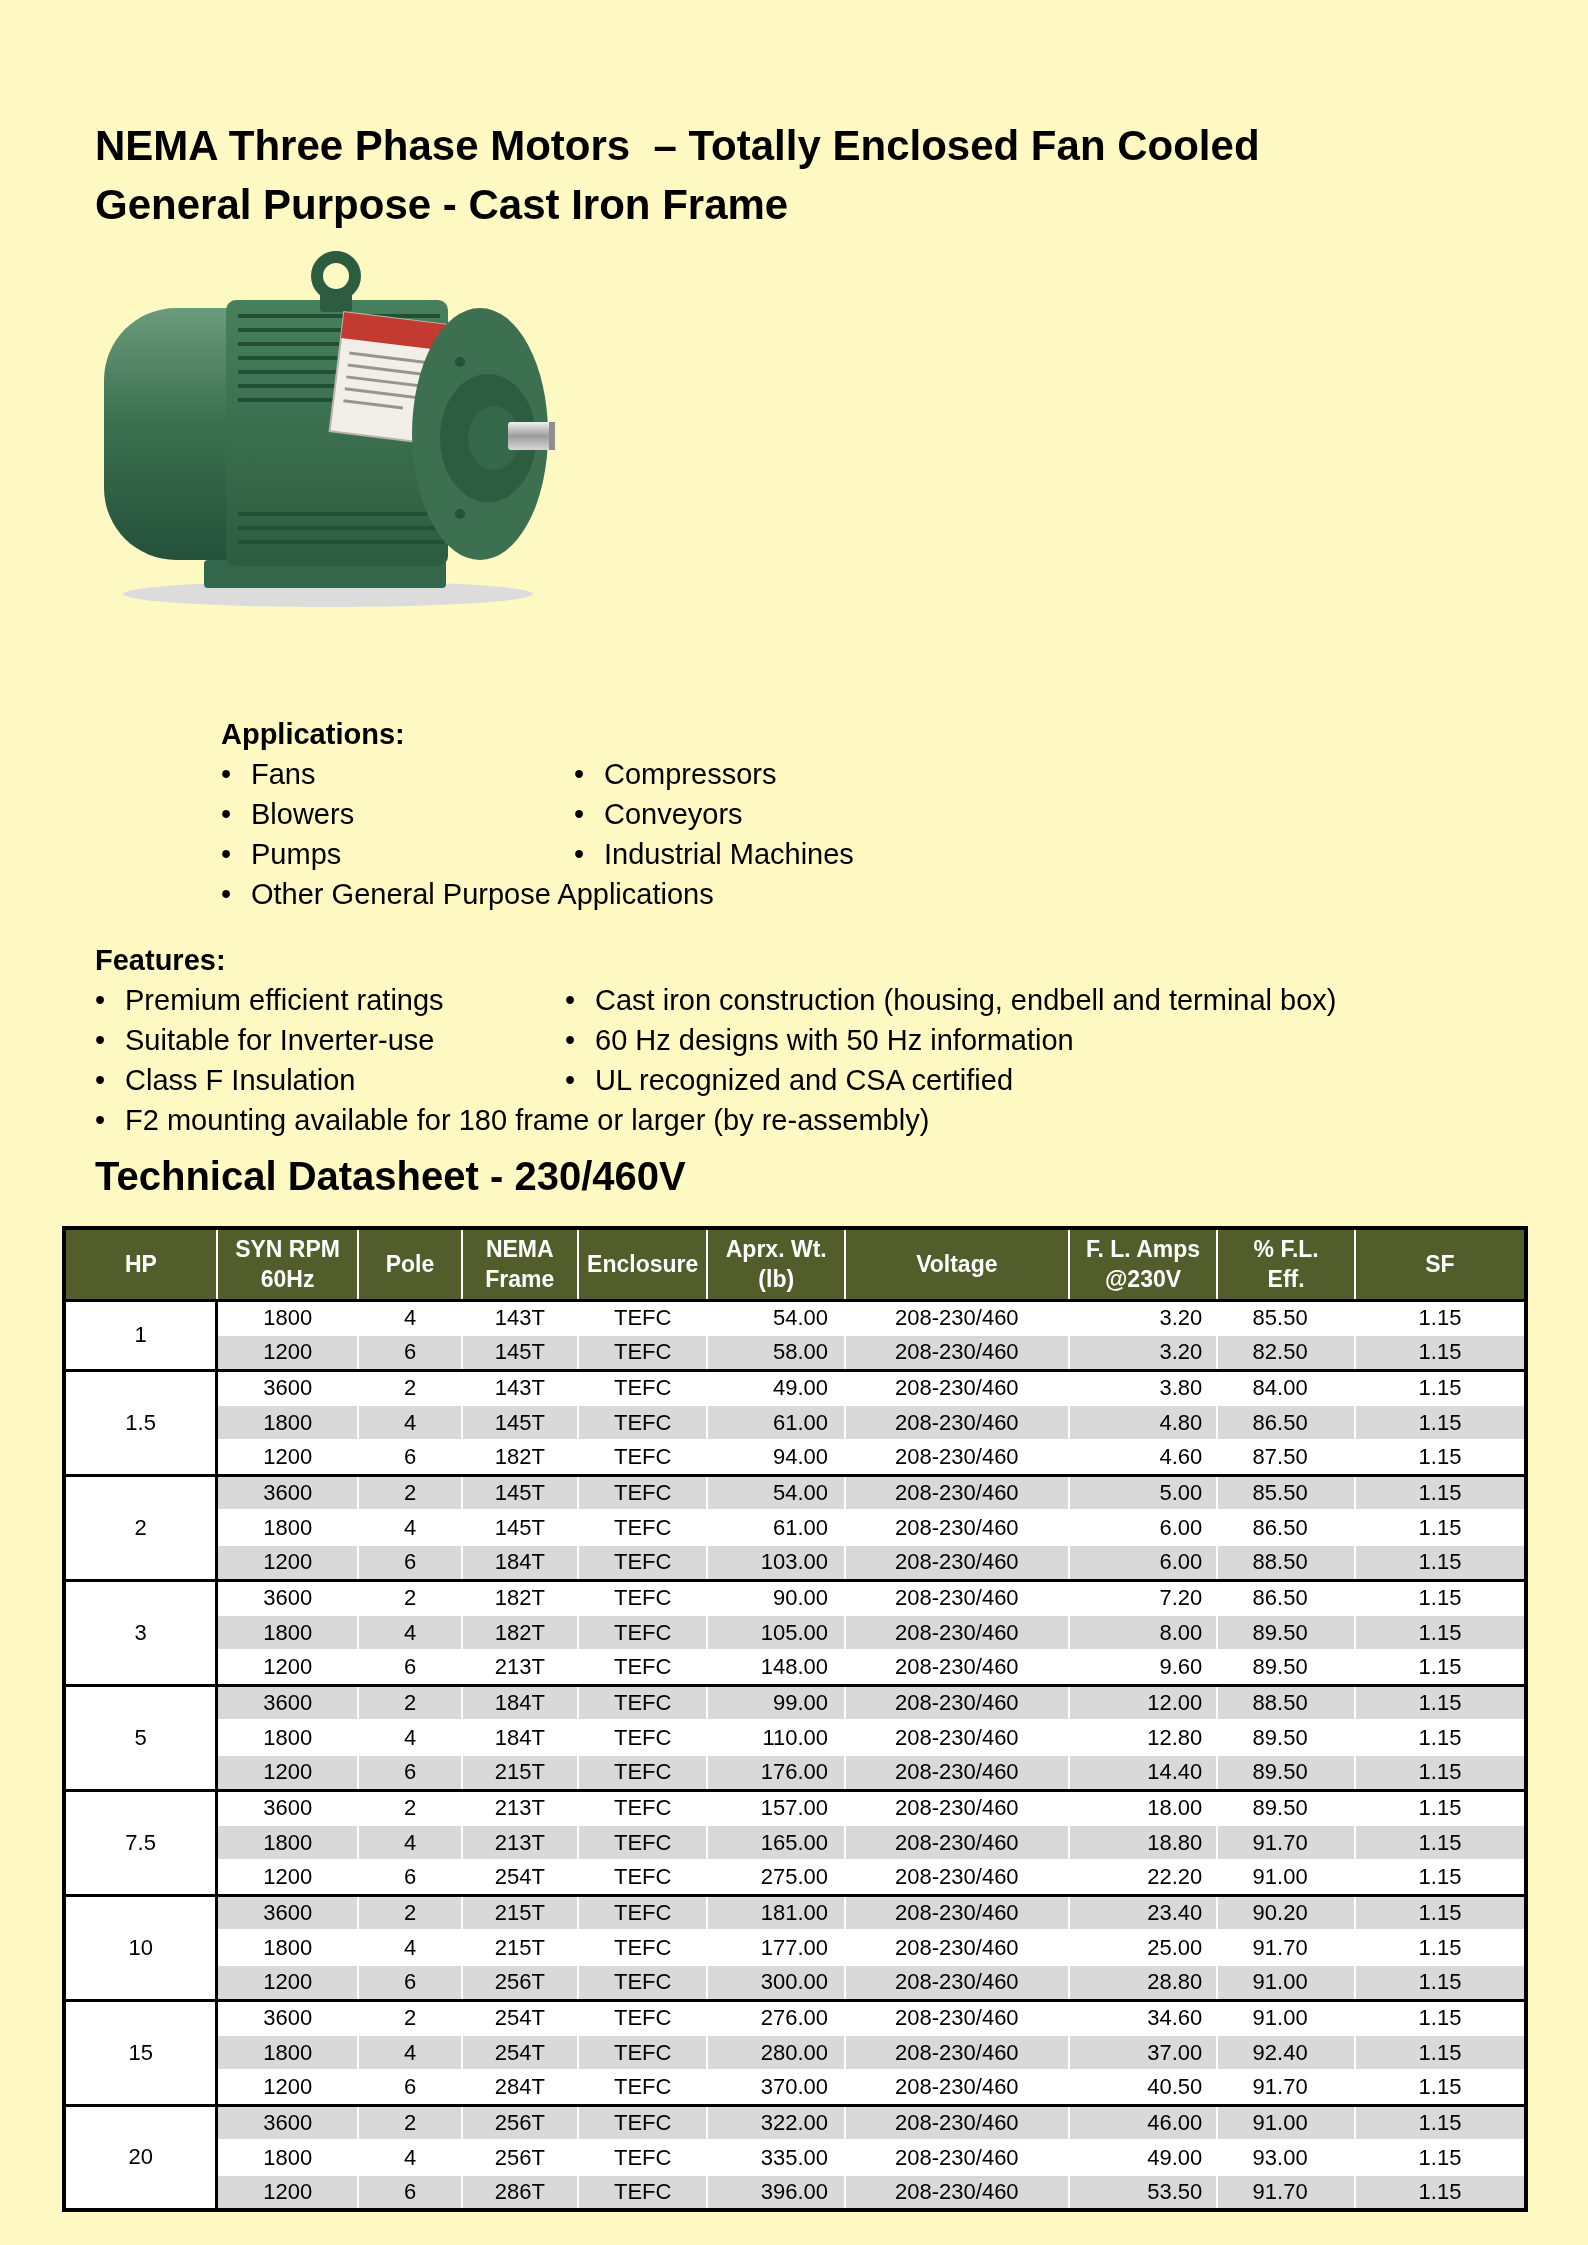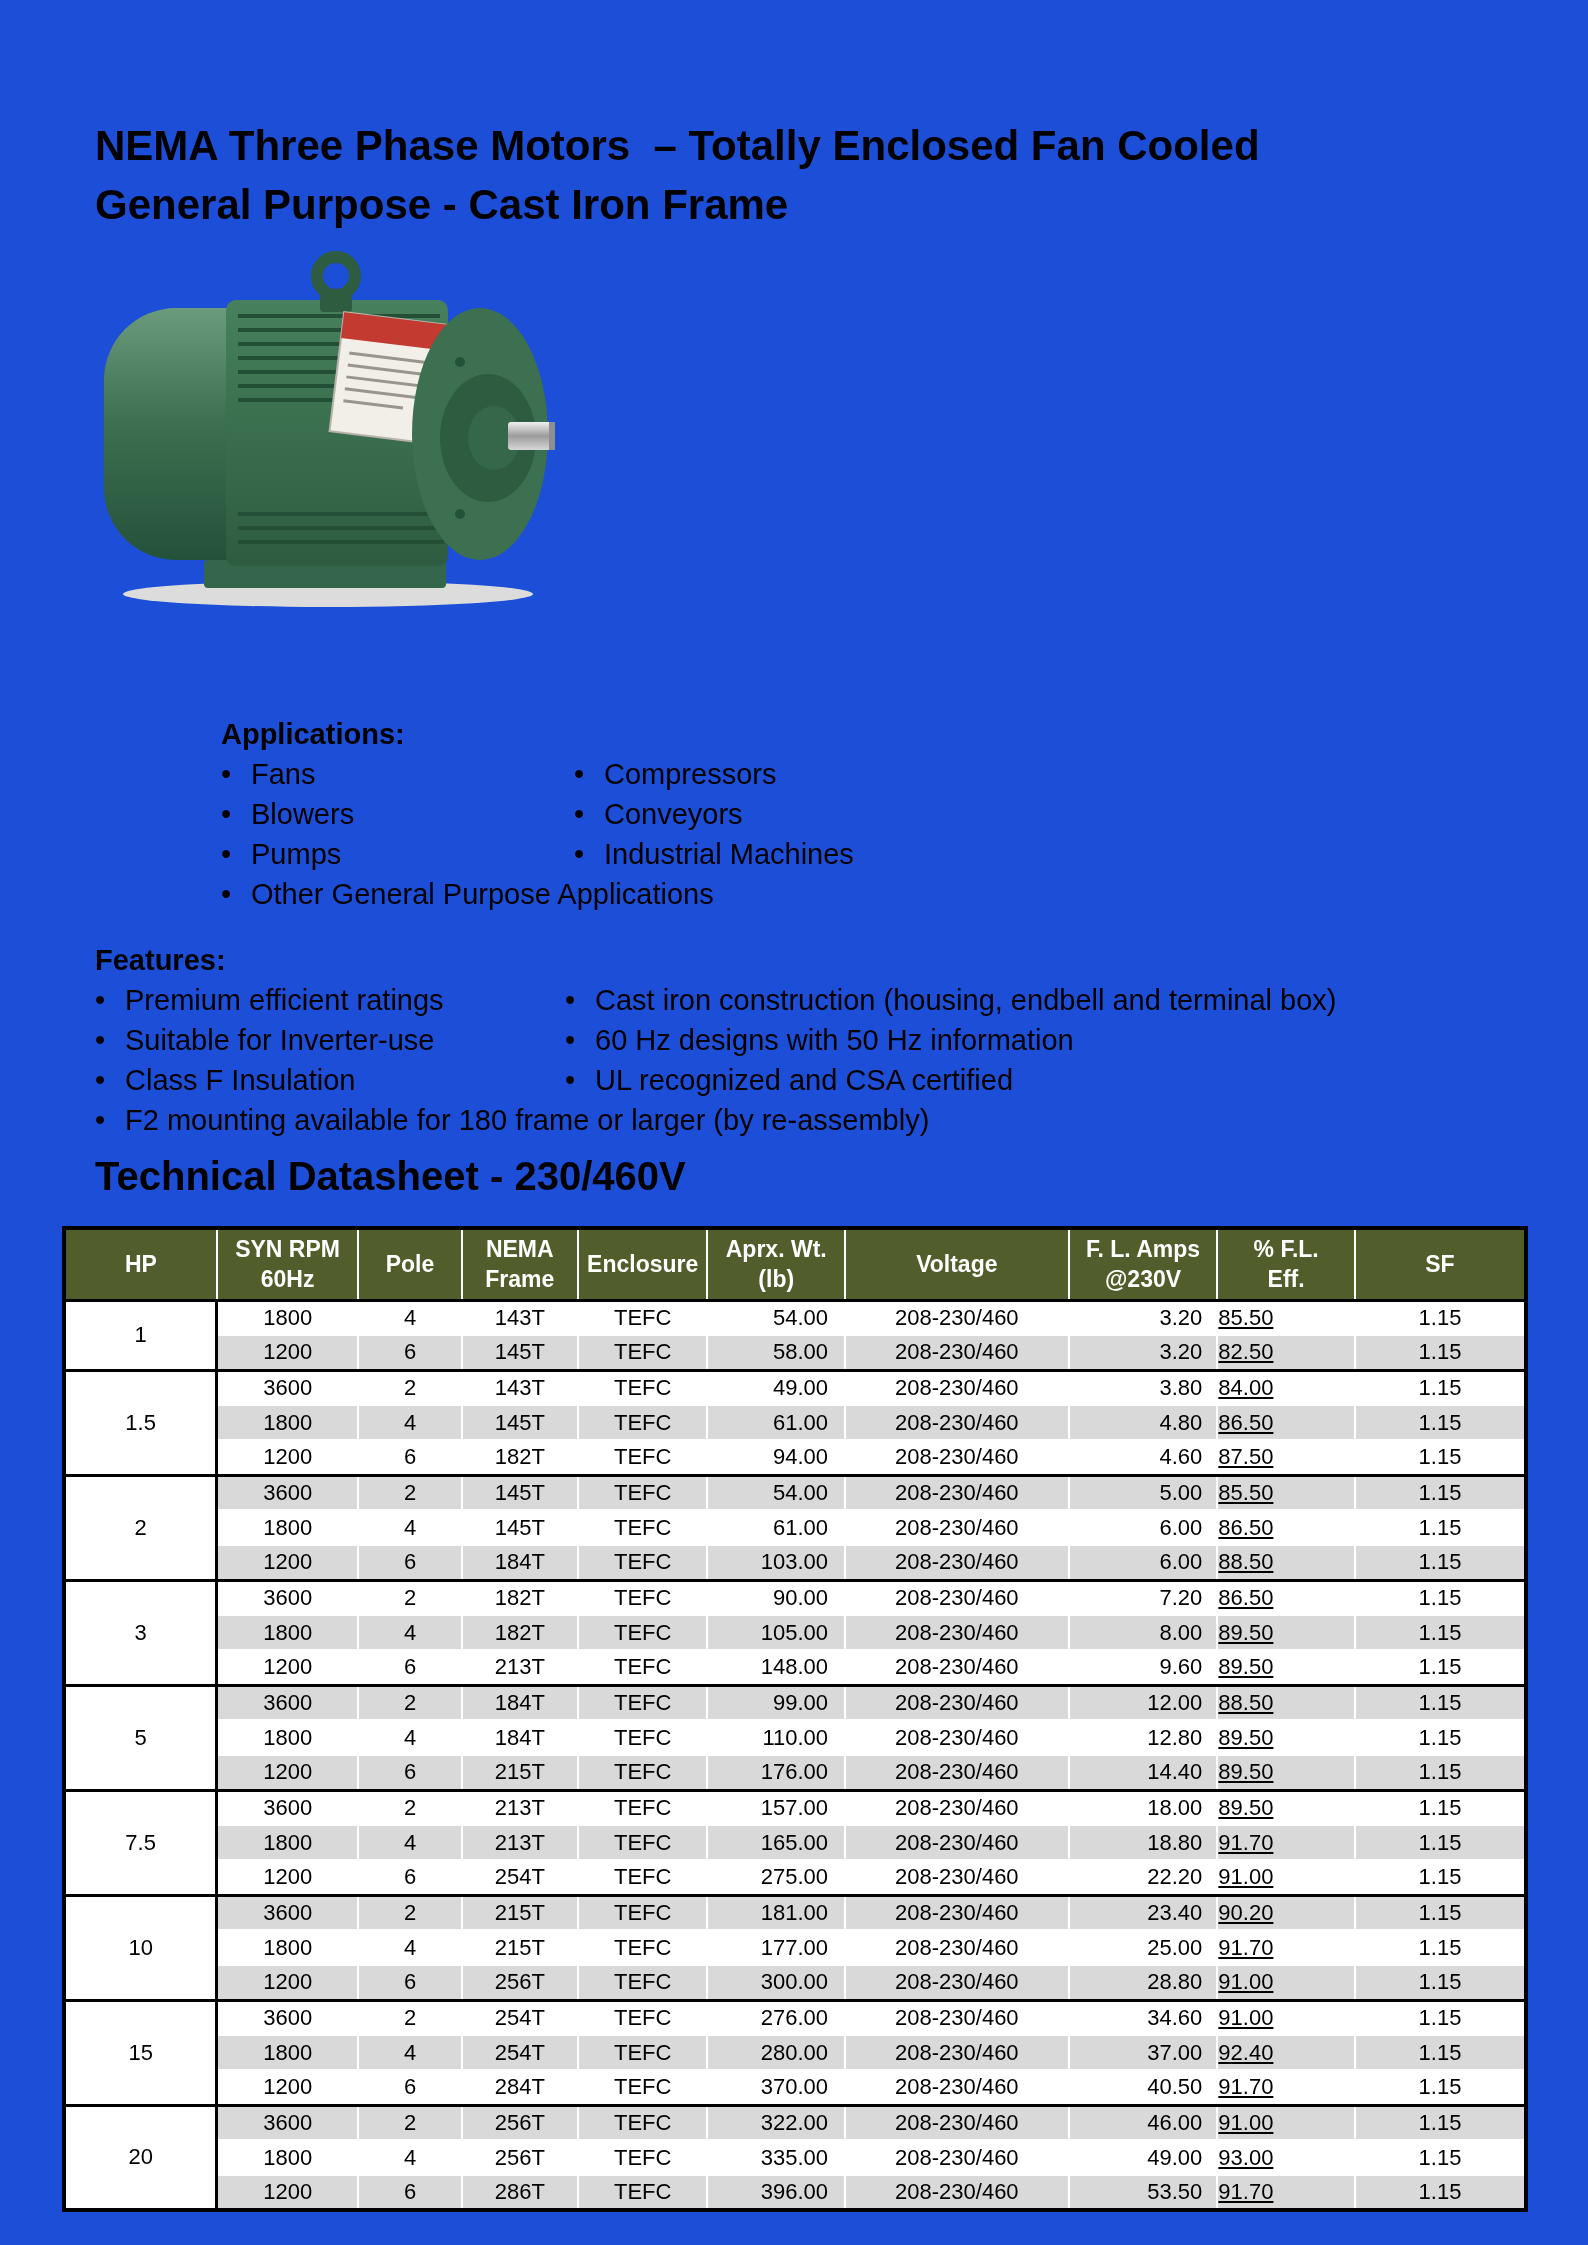--- a/index.html
+++ b/index.html
@@ -1,21 +1,21 @@
 <!DOCTYPE html>
 <html><head>
 <meta charset="utf-8">
 <style>
   * { box-sizing: border-box; margin: 0; padding: 0; }
   html, body { background: #ffffff; }
   .page {
     position: relative;
     width: 1588px;
     height: 2245px;
-    background: #1d4ed8;
+    background: #fef9c3;
     color: #000;
     font-family: "Liberation Sans", sans-serif;
     overflow: hidden;
   }
   .title-block { margin: 116px 0 0 95px; }
   .title-line {
     font-size: 42px;
     font-weight: bold;
     line-height: 59px;
     white-space: pre;
@@ -68,21 +68,21 @@
     background: #fff;
   }
   .spec tr.shade td { background: #D9D9D9; }
   .spec td.hp {
     background: #fff !important;
     border-right: 3px solid #000;
   }
   .spec tr.group-start td { border-top: 3px solid #000; }
   .spec td.c4 { text-align: right; padding-right: 16px; }
   .spec td.c6 { text-align: right; padding-right: 14px; }
-  .spec td.c7 { text-align: left; padding-right: 12px; text-decoration: underline; }
+  .spec td.c7 { text-align: center; padding-right: 12px; }
   .page-num { margin: 68px 0 0 95px; font-size: 44px; }
 </style>
 </head>
 <body>
 
 <div class="page">
 
   <div class="title-block">
     <div class="title-line">NEMA Three Phase Motors  – Totally Enclosed Fan Cooled</div>
     <div class="title-line">General Purpose - Cast Iron Frame</div>

